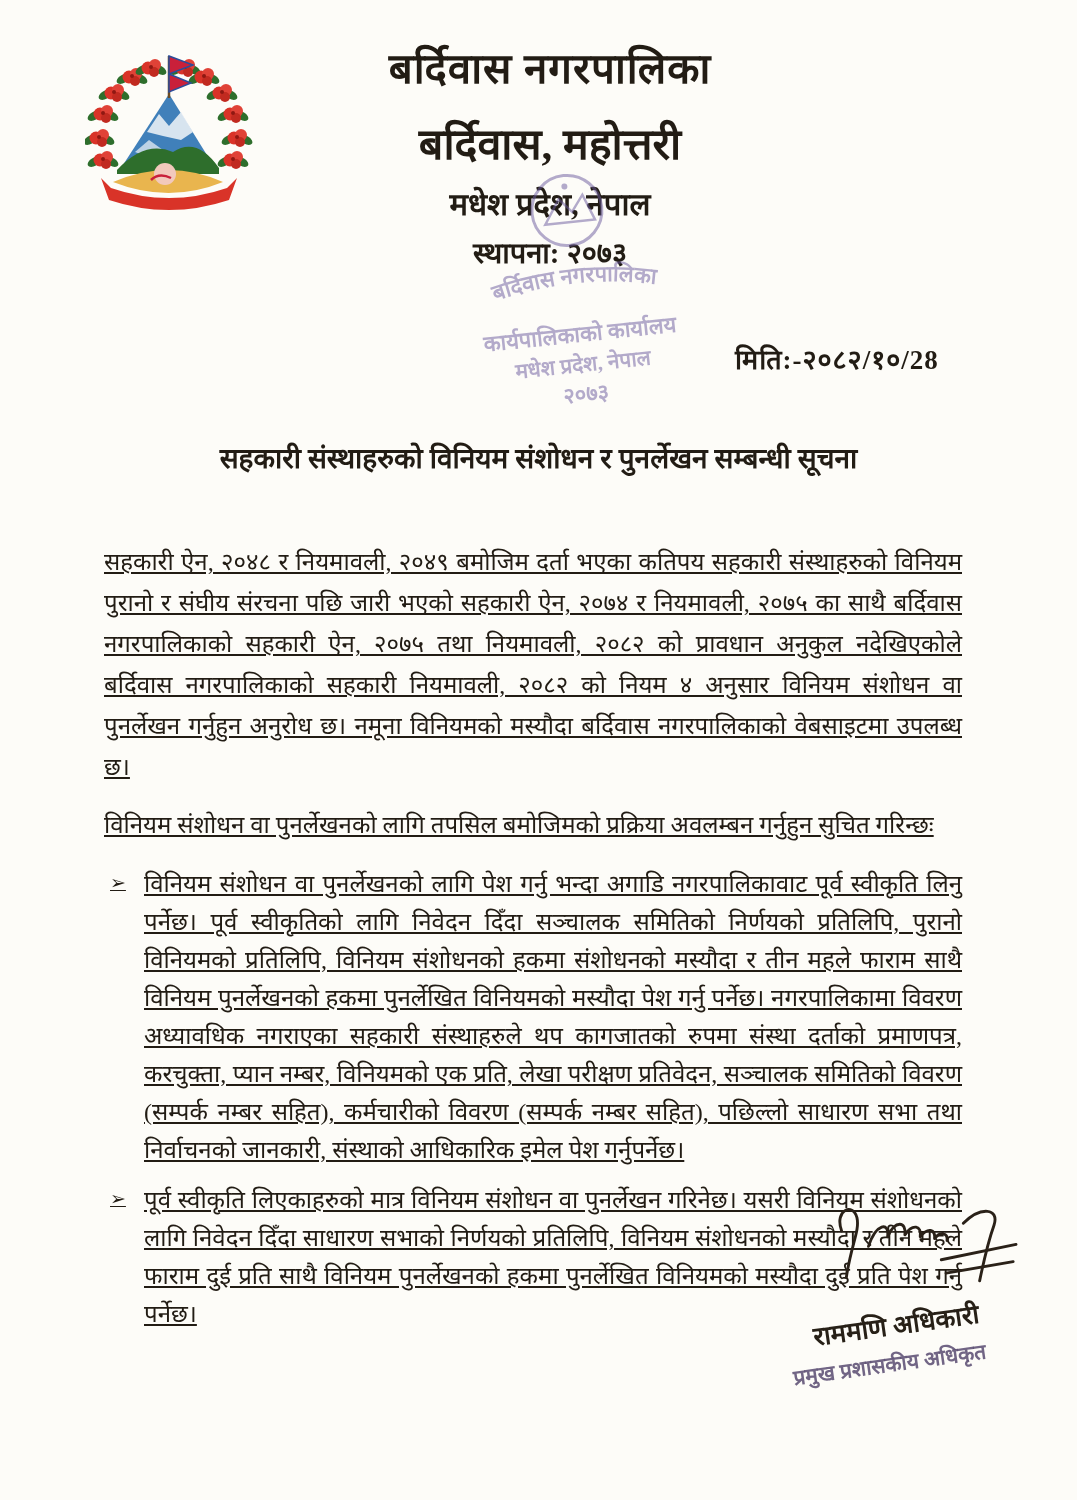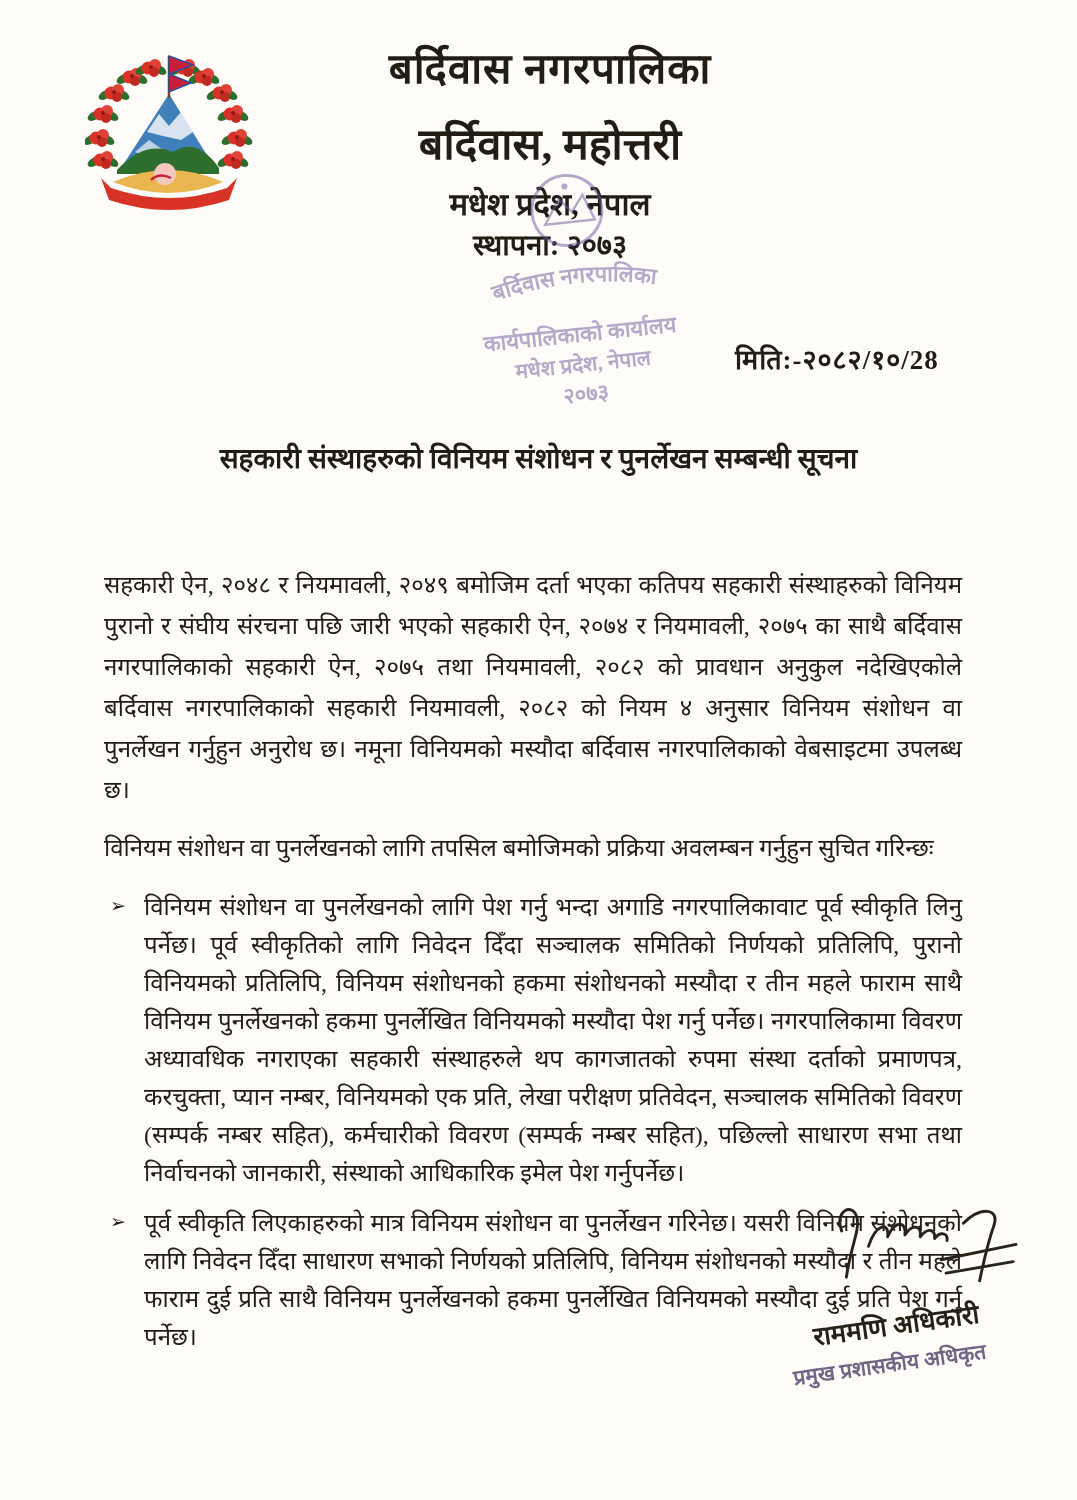--- a/index.html
+++ b/index.html
@@ -8,32 +8,32 @@
     position:relative; width:1077px; height:1500px; margin:0 auto;
     background:#fdfcf8; color:#221c14; overflow:hidden;padding-left:26px;
   }
   
   .emblem { position:absolute; left:85px; top:48px; width:168px; height:172px; }
   .header { position:absolute; left:245px; top:38px; width:610px; text-align:center; }
   .h-line1 { font-size:42px; font-weight:700; letter-spacing:1px; }
   .h-line2 { font-size:47px; font-weight:700; margin-top:6px; letter-spacing:1px; }
   .h-line3 { font-size:43px; font-weight:700; margin-top:18px; }
   .h-line4 { font-size:31px; font-weight:700; margin-top:10px; }
-  .h-line5 { font-size:29px; font-weight:700; }
+  .h-line5 { font-size:29px; font-weight:700; margin-top:8px; }
   
   .stamp {
     position:absolute; left:420px; top:160px; width:310px; height:255px;
     transform:rotate(-6deg); opacity:0.5; pointer-events:none; color:#6b5b9e;
   }
   .stamp svg { width:100%; height:100%; }
   
   .date-line { position:absolute; left:735px; top:340px; font-size:27px; font-weight:700; letter-spacing:1px; }
   .subject { position:absolute; left:0; top:438px; width:100%; text-align:center; font-size:28px; font-weight:700; }
   
-  .body { position:absolute; left:104px; top:565px; width:858px; font-size:24px; }
+  .body { position:absolute; left:104px; top:542px; width:858px; font-size:24px;text-decoration:underline; }
   .para1 { text-align:justify; line-height:41px; }
   .intro { margin-top:17px; line-height:40px; }
   .bullets { margin-top:20px; }
   .bullet-item { display:flex; margin-top:12px; }
   .bullet-item:first-child { margin-top:0; }
   .bullet-marker { flex:0 0 40px; font-size:19px; padding-top:6px; padding-left:6px; font-family:"DejaVu Sans",sans-serif; }
   .bullet-text { flex:1; text-align:justify; line-height:38px; }
   
   .signature-block { position:absolute; left:790px; top:1185px; width:280px; }
   .sign-stroke { width:230px; height:115px; margin-left:20px; }

